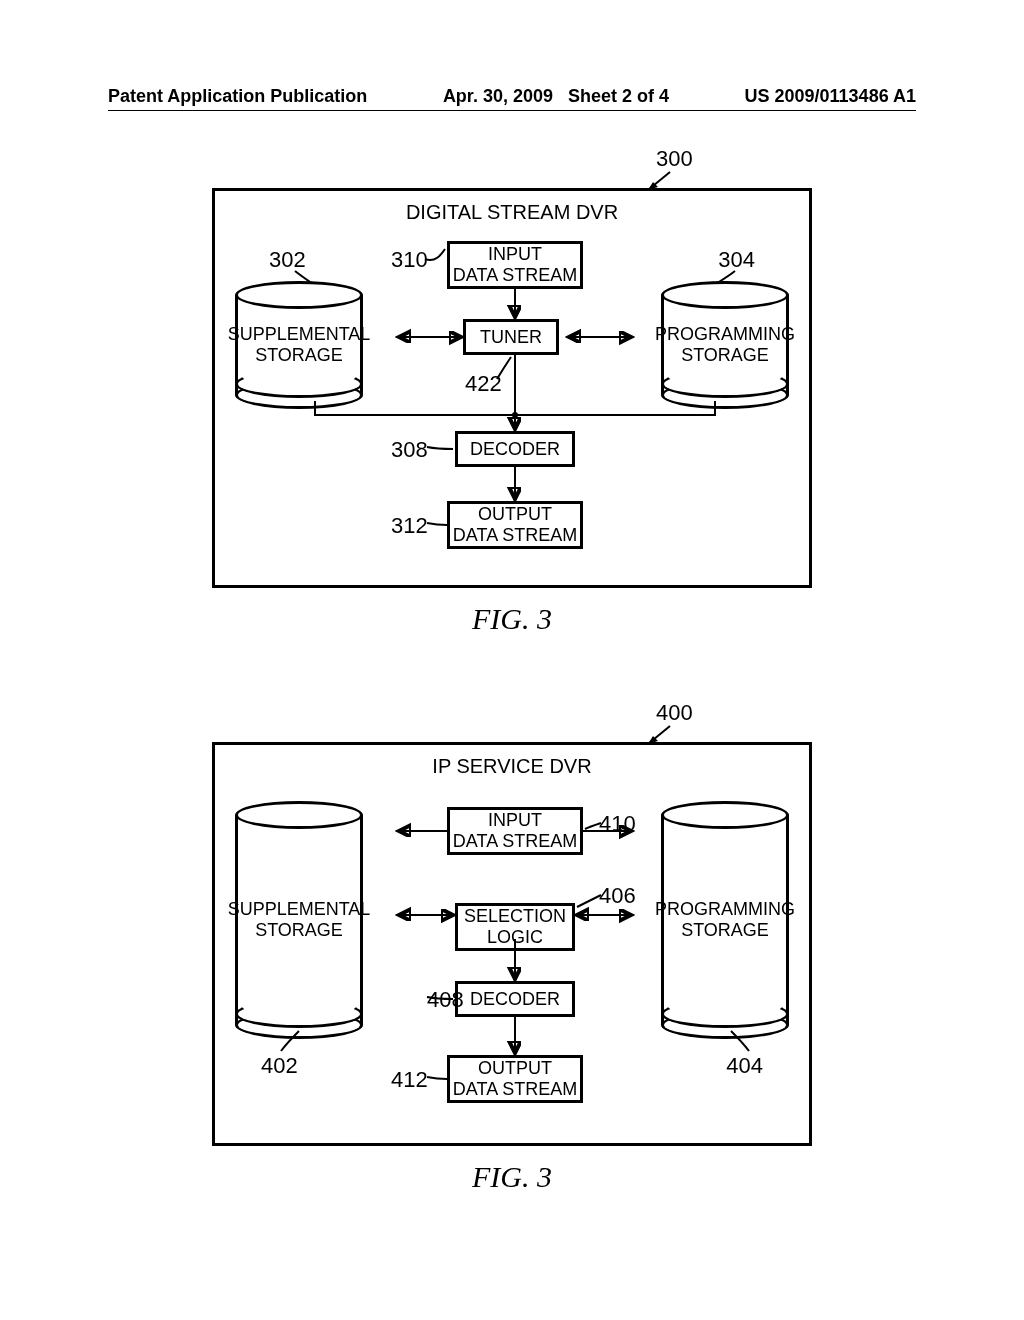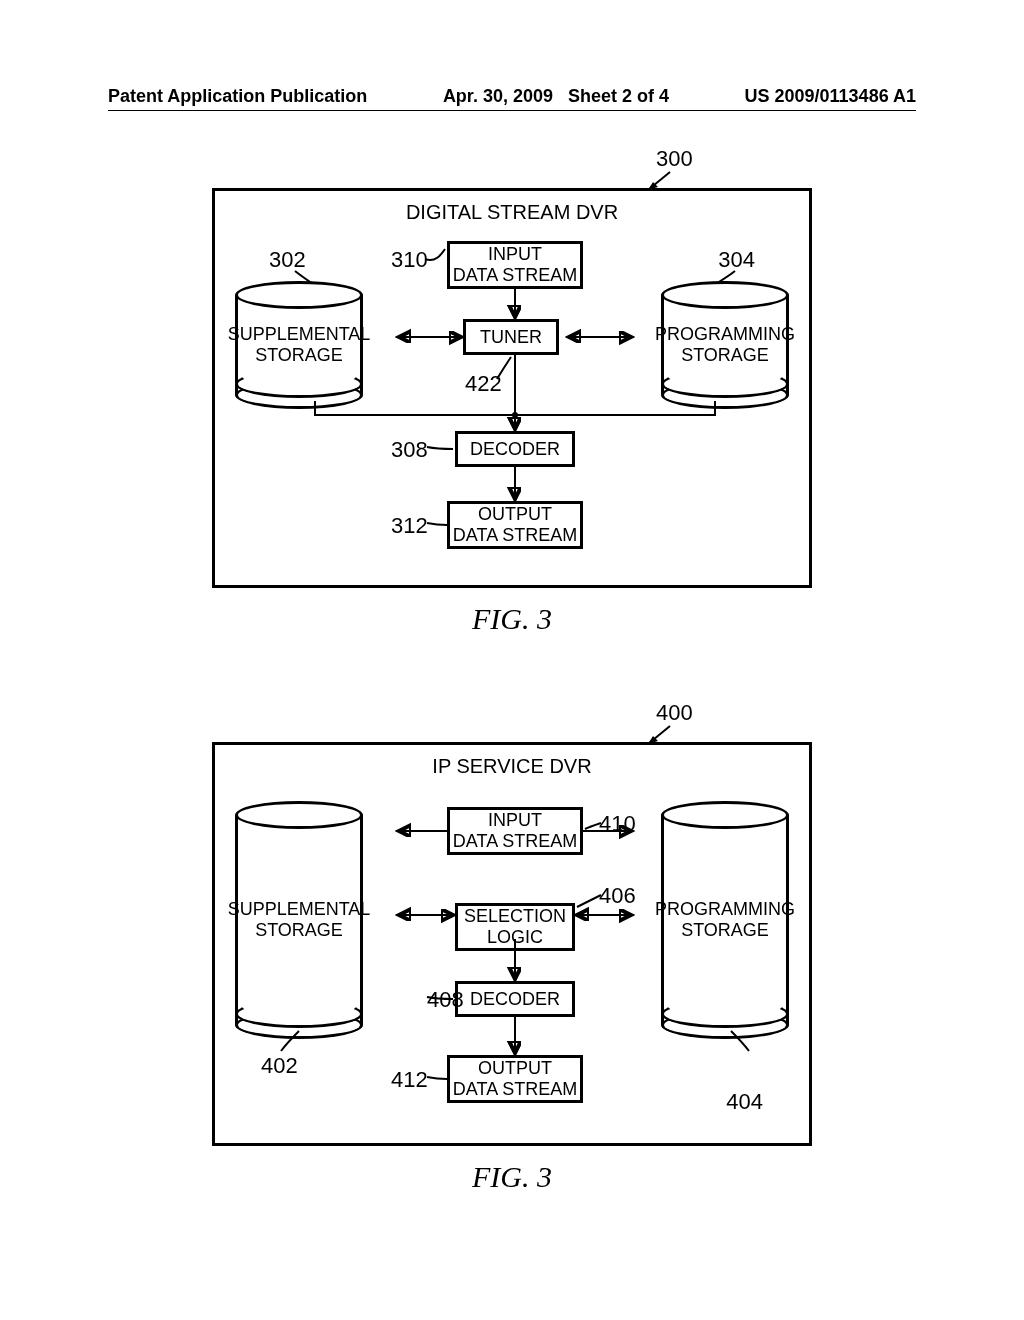--- a/index.html
+++ b/index.html
@@ -247,21 +247,21 @@
 
     <div class="cylinder" style="right:20px; top:56px;">
       <div class="cyl-top"></div>
       <div class="cyl-body" style="height:210px;">
         <span style="white-space:pre-line;">PROGRAMMING
 STORAGE</span>
         <div class="cyl-bot-arc"></div>
       </div>
       <div class="cyl-bot"></div>
     </div>
-    <div class="ref" style="right:46px; top:308px;margin-top:36px;">404</div>
+    <div class="ref" style="right:46px; top:308px;">404</div>
 
     <div class="block" style="left:232px; top:62px; width:136px; height:48px;">
       <span style="white-space:pre-line;">INPUT
 DATA STREAM</span>
     </div>
     <div class="ref" style="left:384px; top:66px;">410</div>
 
     <div class="block" style="left:240px; top:158px; width:120px; height:48px;">
       <span style="white-space:pre-line;">SELECTION
 LOGIC</span>

